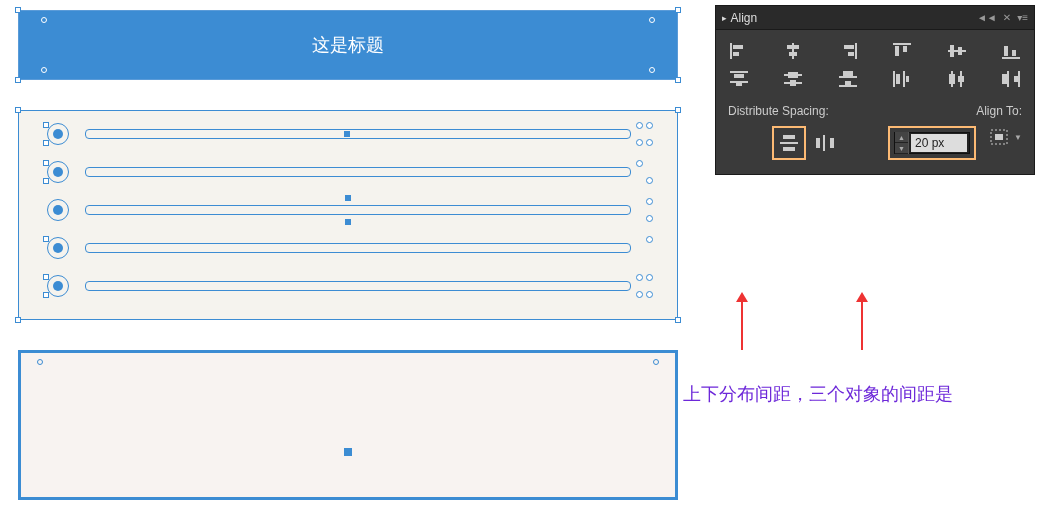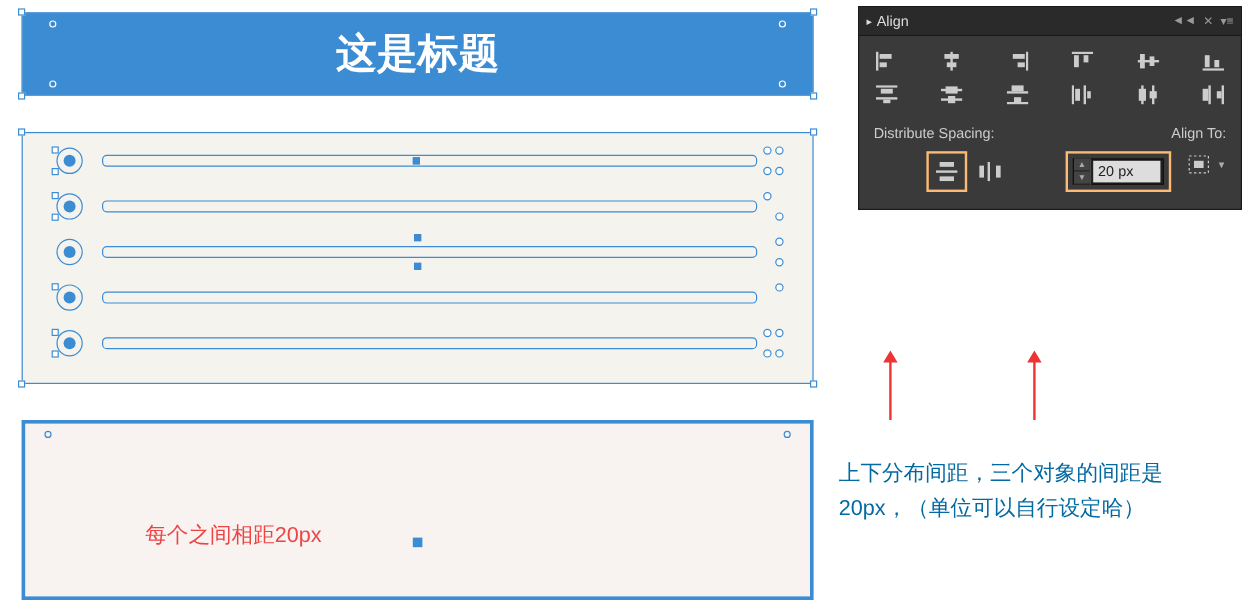--- a/index.html
+++ b/index.html
@@ -21,22 +21,22 @@
       width: 100%;
       height: 70px;
       background: #3c8cd3;
       display: flex;
       align-items: center;
       justify-content: center;
       border: 1px solid #5a9bd8;
     }
     .header-text {
       color: #fff;
-      font-size: 34px;
-      font-weight: bold;
+      font-size: 18px;
+      font-weight: normal;
     }
     .sel-dot {
       position: absolute;
       width: 6px;
       height: 6px;
       border: 1px solid #fff;
       border-radius: 50%;
       background: transparent;
     }
     .corner-dot {
@@ -225,45 +225,45 @@
       color: #222;
       border: none;
       width: 56px;
       height: 18px;
       padding: 0 4px;
       font-size: 12px;
       margin: 0 2px;
     }
     .align-to-row {
       display: flex;
-      justify-content: center;
+      justify-content: space-between;
       align-items: flex-start;
       margin-top: 14px;
     }
     .arrow {
       position: absolute;
       width: 2px;
       height: 50px;
       background: #e33;
     }
     .arrow::before {
       content: "";
       position: absolute;
       top: -8px;
       left: -5px;
       border-left: 6px solid transparent;
       border-right: 6px solid transparent;
       border-bottom: 10px solid #e33;
     }
     .right-annot {
       position: absolute;
-      right: 6px;
+      right: 22px;
       top: 380px;
       width: 340px;
-      color: #0369a1;
+      color: #6d28d9;
       font-size: 18px;
       line-height: 1.6;
     }
   </style>
 </head>
 <body>
 
 <div class="canvas-area">
 
   <div class="header-block">
@@ -324,21 +324,20 @@
     <div class="corner-dot" style="top:-4px;left:-4px"></div>
     <div class="corner-dot" style="top:-4px;right:-4px"></div>
     <div class="corner-dot" style="bottom:-4px;left:-4px"></div>
     <div class="corner-dot" style="bottom:-4px;right:-4px"></div>
     <div class="sel-handle solid" style="left:50%;top:20px;margin-left:-4px"></div>
   </div>
 
   <div class="bottom-block">
     <div class="annot-text">
       <br>
-      <span>每个之间相距20px</span>
     </div>
     <div class="sel-dot" style="top:6px;left:16px;border-color:#3c8cd3"></div>
     <div class="sel-dot" style="top:6px;right:16px;border-color:#3c8cd3"></div>
     <div class="mid-handle" style="left:50%;top:95px;margin-left:-4px"></div>
   </div>
 
 </div>
 
 <div class="align-panel">
   <div class="panel-header">
@@ -494,14 +493,13 @@
       </div>
     </div>
   </div>
 </div>
 
 <div class="arrow" style="left:741px;top:300px"></div>
 <div class="arrow" style="left:861px;top:300px"></div>
 
 <div class="right-annot">
   <span>上下分布间距，三个对象的间距是</span><br>
-  <span>20px，（单位可以自行设定哈）</span>
 </div>
 
 </body></html>

